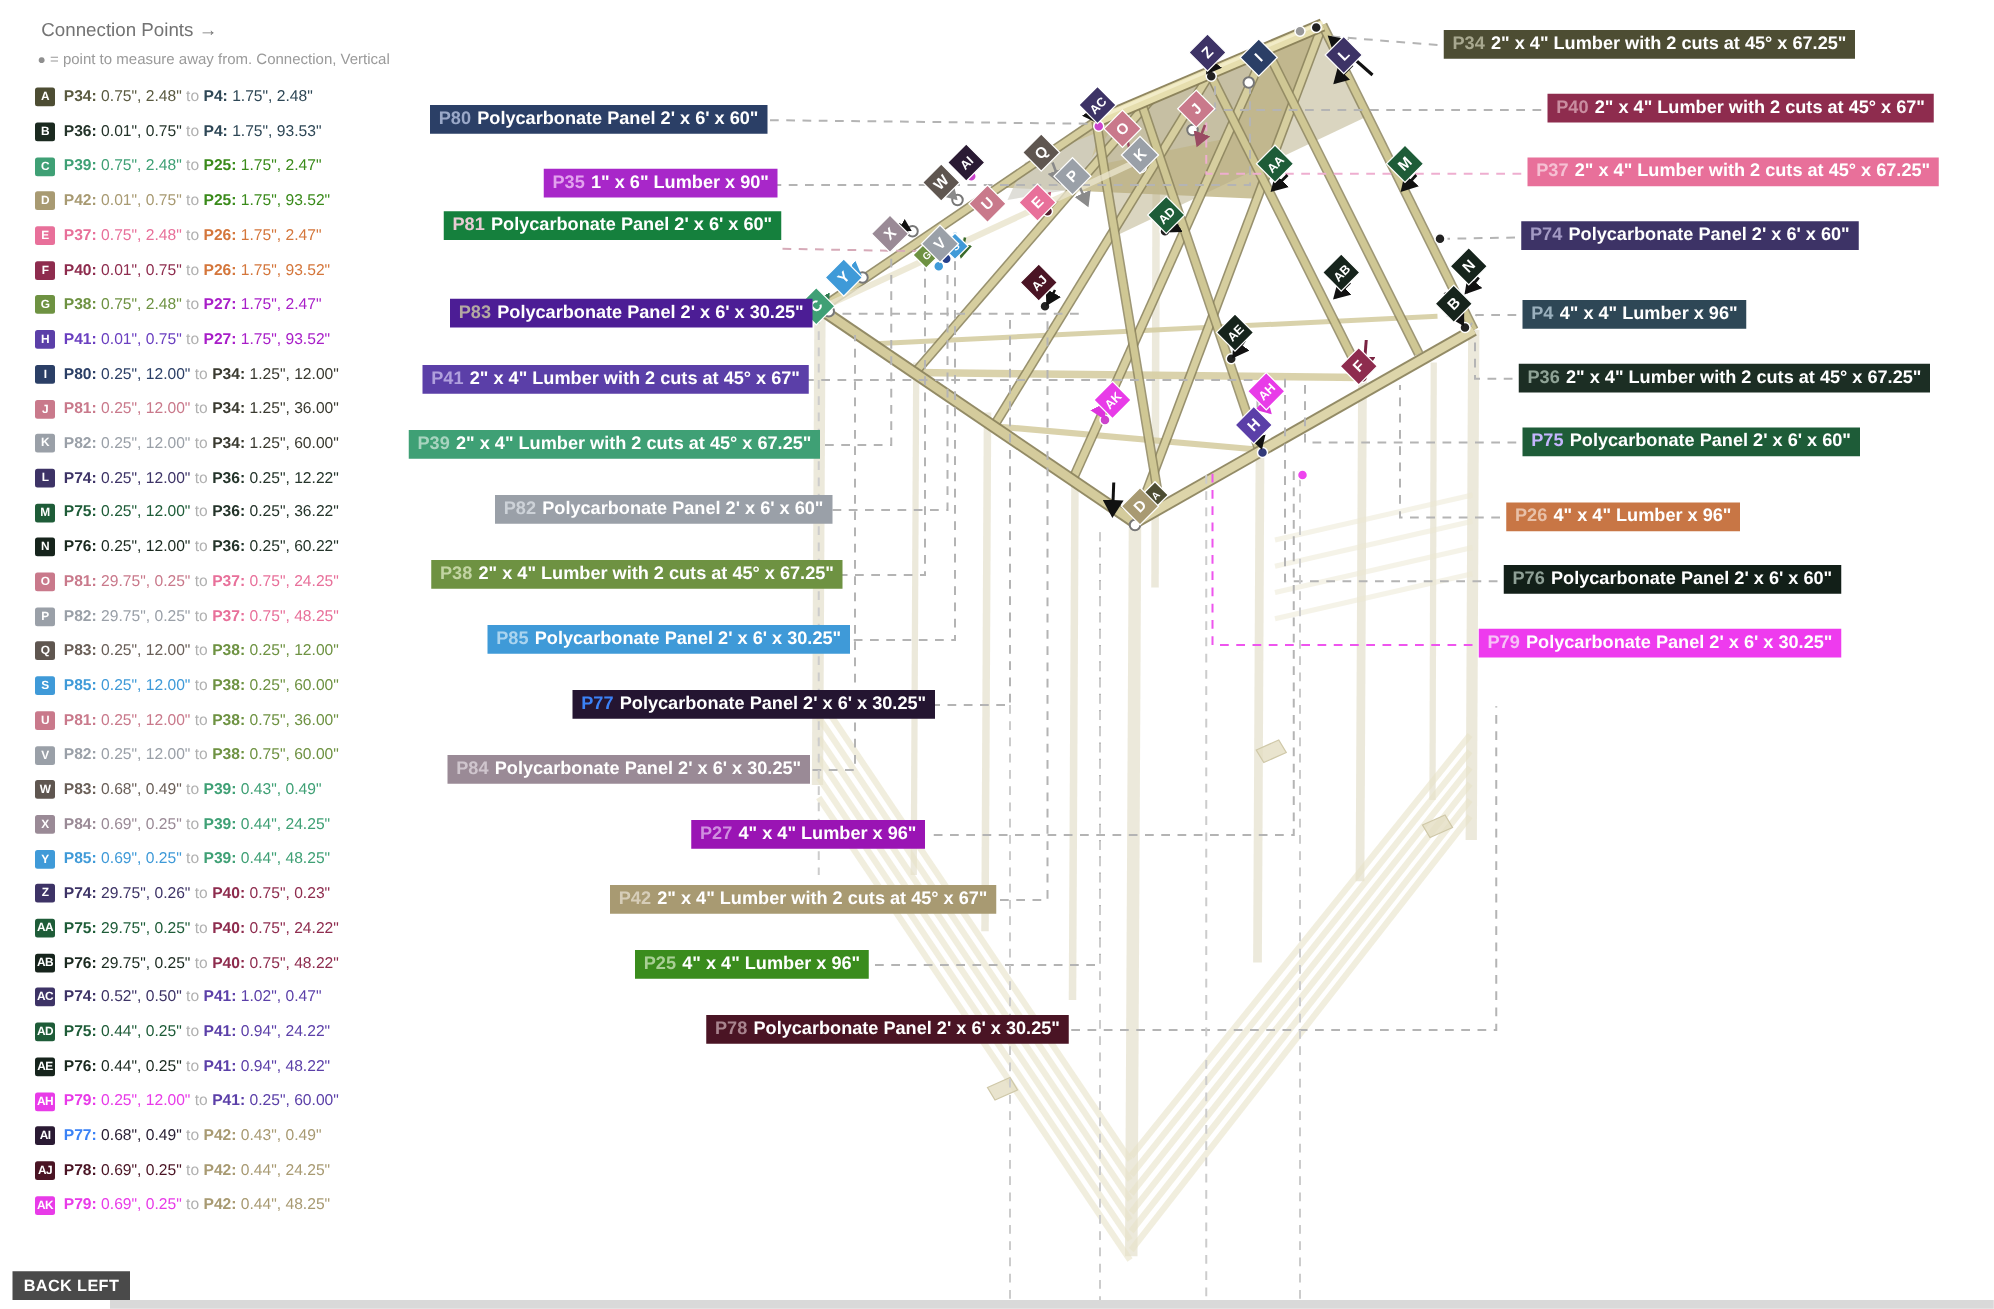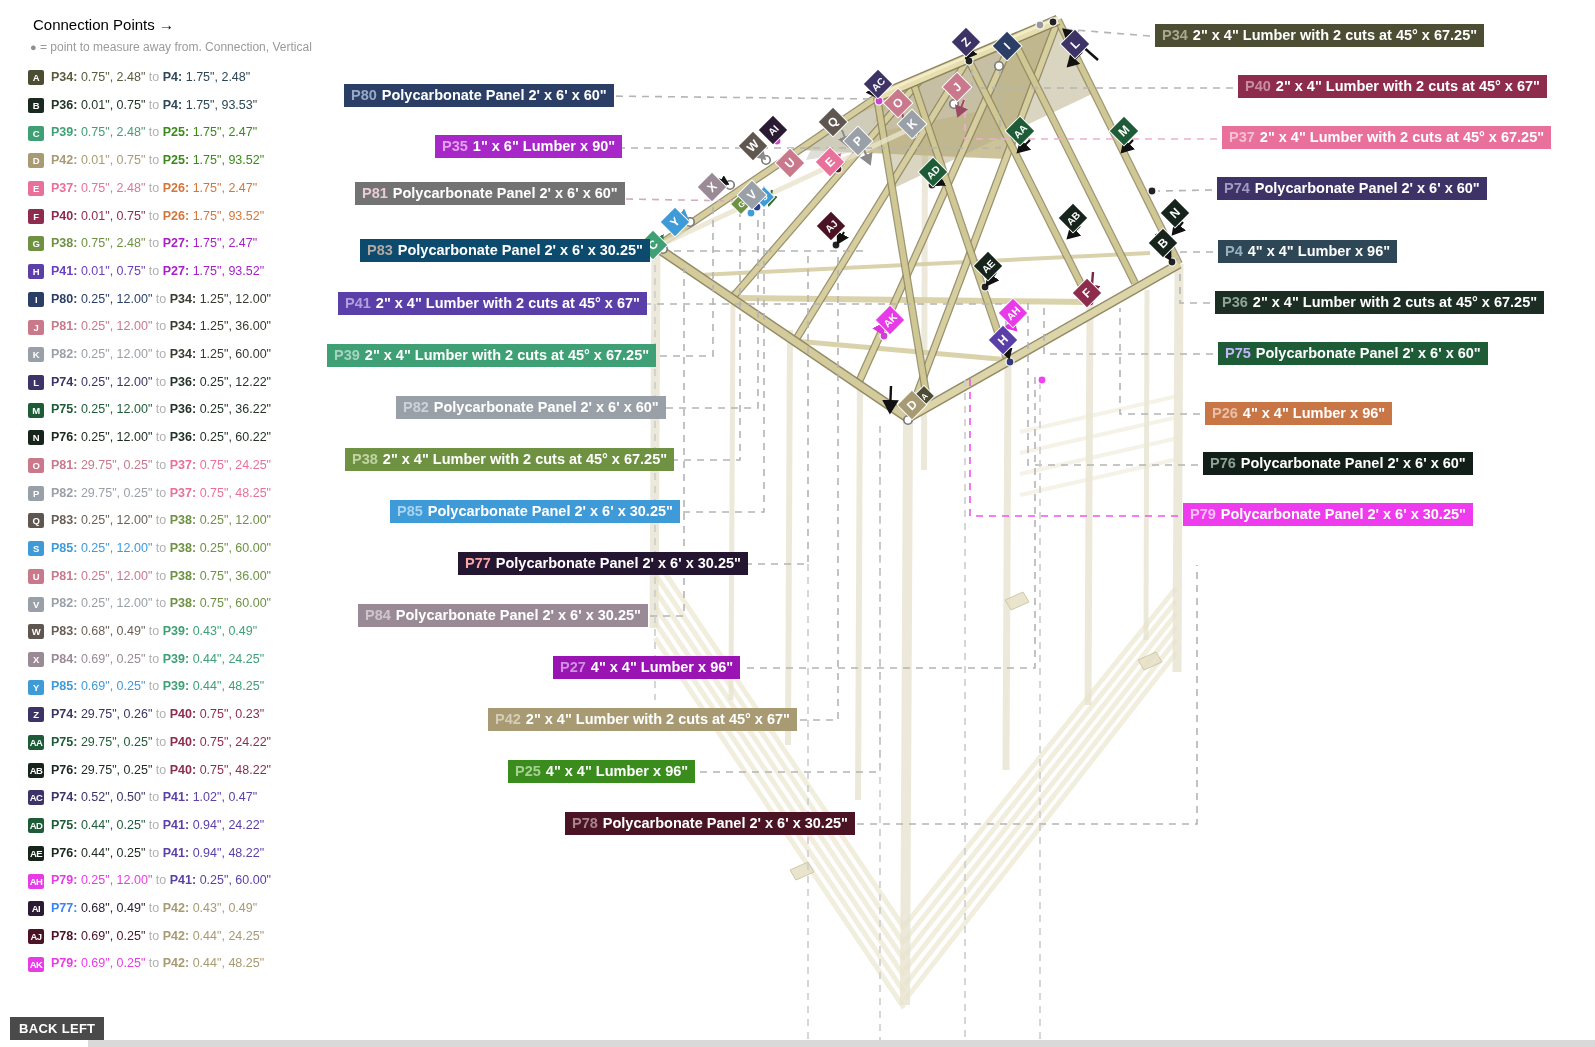--- a/index.html
+++ b/index.html
@@ -1,20 +1,20 @@
 <!DOCTYPE html>
 <html><head>
 <meta charset="utf-8">
 <style>
   html,body{margin:0;padding:0;background:#ffffff;}
   body{width:1595px;height:1047px;position:relative;overflow:hidden;
        font-family:"Liberation Sans","DejaVu Sans",sans-serif;}
   #stage{position:absolute;left:0;top:0;width:1595px;height:1047px;}
   #scene{position:absolute;left:0;top:0;}
-  .hdr{position:absolute;left:33px;top:16px;color:#000000;font-size:15px;}
+  .hdr{position:absolute;left:33px;top:16px;color:#737373;font-size:15px;}
   .sub{position:absolute;left:30px;top:40px;color:#9a9a9a;font-size:12px;}
   .sub .dot{color:#8f8f8f;font-size:11px;}
   .legend-row{position:absolute;left:28px;height:16px;white-space:nowrap;font-size:12.5px;}
   .badge{display:inline-block;width:16px;height:15px;border-radius:2px;color:#fff;
          font-weight:bold;font-size:9.5px;text-align:center;line-height:15px;
          vertical-align:middle;margin-right:7px;letter-spacing:-0.5px;}
   .legend-row .to{color:#b0b0b0;}
   .legend-row b{font-weight:bold;}
   .callout{position:absolute;height:17px;padding:3px 7px;color:#fff;font-weight:bold;
            font-size:14.5px;line-height:17px;white-space:nowrap;}
@@ -368,28 +368,28 @@
       <div class="legend-row" style="top: 817.9px;"><span class="badge" style="background:#1e5c38">AD</span><b style="color:#1e5c38">P75:</b> <span style="color:#1e5c38">0.44", 0.25"</span> <span class="to">to</span> <b style="color:#5b3fa8">P41:</b> <span style="color:#5b3fa8">0.94", 24.22"</span></div>
       <div class="legend-row" style="top: 845.6px;"><span class="badge" style="background:#16241c">AE</span><b style="color:#1b2a20">P76:</b> <span style="color:#1b2a20">0.44", 0.25"</span> <span class="to">to</span> <b style="color:#5b3fa8">P41:</b> <span style="color:#5b3fa8">0.94", 48.22"</span></div>
       <div class="legend-row" style="top: 873.3px;"><span class="badge" style="background:#e83be8">AH</span><b style="color:#e83be8">P79:</b> <span style="color:#e83be8">0.25", 12.00"</span> <span class="to">to</span> <b style="color:#5b3fa8">P41:</b> <span style="color:#5b3fa8">0.25", 60.00"</span></div>
       <div class="legend-row" style="top: 901px;"><span class="badge" style="background:#2a1a33">AI</span><b style="color:#3b82f6">P77:</b> <span style="color:#2a2035">0.68", 0.49"</span> <span class="to">to</span> <b style="color:#a89a72">P42:</b> <span style="color:#a89a72">0.43", 0.49"</span></div>
       <div class="legend-row" style="top: 928.7px;"><span class="badge" style="background:#4a1424">AJ</span><b style="color:#4a1424">P78:</b> <span style="color:#4a1424">0.69", 0.25"</span> <span class="to">to</span> <b style="color:#a89a72">P42:</b> <span style="color:#a89a72">0.44", 24.25"</span></div>
       <div class="legend-row" style="top: 956.4px;"><span class="badge" style="background:#e83be8">AK</span><b style="color:#e83be8">P79:</b> <span style="color:#e83be8">0.69", 0.25"</span> <span class="to">to</span> <b style="color:#a89a72">P42:</b> <span style="color:#a89a72">0.44", 48.25"</span></div>
     </div>
   <div id="labels">
       <div class="callout" style="left: 344px; top: 84px; background: rgb(43, 63, 102);"><span class="pfx" style="color:#9aa8c8">P80</span><span>Polycarbonate Panel 2' x 6'  x 60"</span></div>
       <div class="callout" style="left: 435px; top: 135px; background: rgb(168, 39, 201);"><span class="pfx" style="color:#e2a1ee">P35</span><span>1" x 6" Lumber x 90"</span></div>
-      <div class="callout" style="left: 355px; top: 182px; background: #737373;"><span class="pfx" style="color:#e8ccd4">P81</span><span>Polycarbonate Panel 2' x 6'  x 60"</span></div>
-      <div class="callout" style="left: 360px; top: 239px; background: #0c4a6e; text-align: center;"><span class="pfx" style="color:#b3a8a2">P83</span><span>Polycarbonate Panel 2' x 6'  x 30.25"</span></div>
+      <div class="callout" style="left: 355px; top: 169px; background: #15803d;"><span class="pfx" style="color:#e8ccd4">P81</span><span>Polycarbonate Panel 2' x 6'  x 60"</span></div>
+      <div class="callout" style="left: 360px; top: 239px; background: #4c1d95; text-align: center;"><span class="pfx" style="color:#b3a8a2">P83</span><span>Polycarbonate Panel 2' x 6'  x 30.25"</span></div>
       <div class="callout" style="left: 338px; top: 292px; background: rgb(91, 63, 168);"><span class="pfx" style="color:#b0a0dd">P41</span><span>2" x 4" Lumber with 2 cuts at 45° x 67"</span></div>
       <div class="callout" style="left: 327px; top: 344px; background: rgb(63, 160, 117);"><span class="pfx" style="color:#a8d4bf">P39</span><span>2" x 4" Lumber with 2 cuts at 45° x 67.25"</span></div>
       <div class="callout" style="left: 396px; top: 396px; background: rgb(154, 160, 168);"><span class="pfx" style="color:#cdd2d8">P82</span><span>Polycarbonate Panel 2' x 6'  x 60"</span></div>
       <div class="callout" style="left: 345px; top: 448px; background: rgb(110, 146, 66);"><span class="pfx" style="color:#c2d4a2">P38</span><span>2" x 4" Lumber with 2 cuts at 45° x 67.25"</span></div>
       <div class="callout" style="left: 390px; top: 500px; background: rgb(63, 154, 216);"><span class="pfx" style="color:#aad4ef">P85</span><span>Polycarbonate Panel 2' x 6'  x 30.25"</span></div>
-      <div class="callout" style="left: 458px; top: 552px; background: rgb(36, 21, 49);"><span class="pfx" style="color:#fca5a5">P77</span><span>Polycarbonate Panel 2' x 6'  x 30.25"</span></div>
+      <div class="callout" style="left: 458px; top: 552px; background: rgb(36, 21, 49);"><span class="pfx" style="color:#3b82f6">P77</span><span>Polycarbonate Panel 2' x 6'  x 30.25"</span></div>
       <div class="callout" style="left: 358px; top: 604px; background: rgb(154, 138, 150);"><span class="pfx" style="color:#cfc5cd">P84</span><span>Polycarbonate Panel 2' x 6'  x 30.25"</span></div>
       <div class="callout" style="left: 553px; top: 656px; background: rgb(154, 20, 180);"><span class="pfx" style="color:#cf8fdf">P27</span><span>4" x 4" Lumber x 96"</span></div>
       <div class="callout" style="left: 488px; top: 708px; background: rgb(168, 154, 114);"><span class="pfx" style="color:#d6cdb8">P42</span><span>2" x 4" Lumber with 2 cuts at 45° x 67"</span></div>
       <div class="callout" style="left: 508px; top: 760px; background: rgb(58, 140, 29);"><span class="pfx" style="color:#a8cf95">P25</span><span>4" x 4" Lumber x 96"</span></div>
       <div class="callout" style="left: 565px; top: 812px; background: rgb(74, 20, 36);"><span class="pfx" style="color:#a8848e">P78</span><span>Polycarbonate Panel 2' x 6'  x 30.25"</span></div>
       <div class="callout" style="left: 1155px; top: 24px; background: rgb(77, 77, 51);"><span class="pfx" style="color:#a8a88f">P34</span><span>2" x 4" Lumber with 2 cuts at 45° x 67.25"</span></div>
       <div class="callout" style="left: 1238px; top: 75px; background: rgb(142, 44, 78);"><span class="pfx" style="color:#c98da0">P40</span><span>2" x 4" Lumber with 2 cuts at 45° x 67"</span></div>
       <div class="callout" style="left: 1222px; top: 126px; background: rgb(232, 112, 154);"><span class="pfx" style="color:#f5c0d3">P37</span><span>2" x 4" Lumber with 2 cuts at 45° x 67.25"</span></div>
       <div class="callout" style="left: 1217px; top: 177px; background: rgb(61, 51, 102);"><span class="pfx" style="color:#a39ac4">P74</span><span>Polycarbonate Panel 2' x 6'  x 60"</span></div>
       <div class="callout" style="left: 1218px; top: 240px; background: rgb(46, 71, 86);"><span class="pfx" style="color:#9ab0bd">P4</span><span>4" x 4" Lumber x 96"</span></div>

